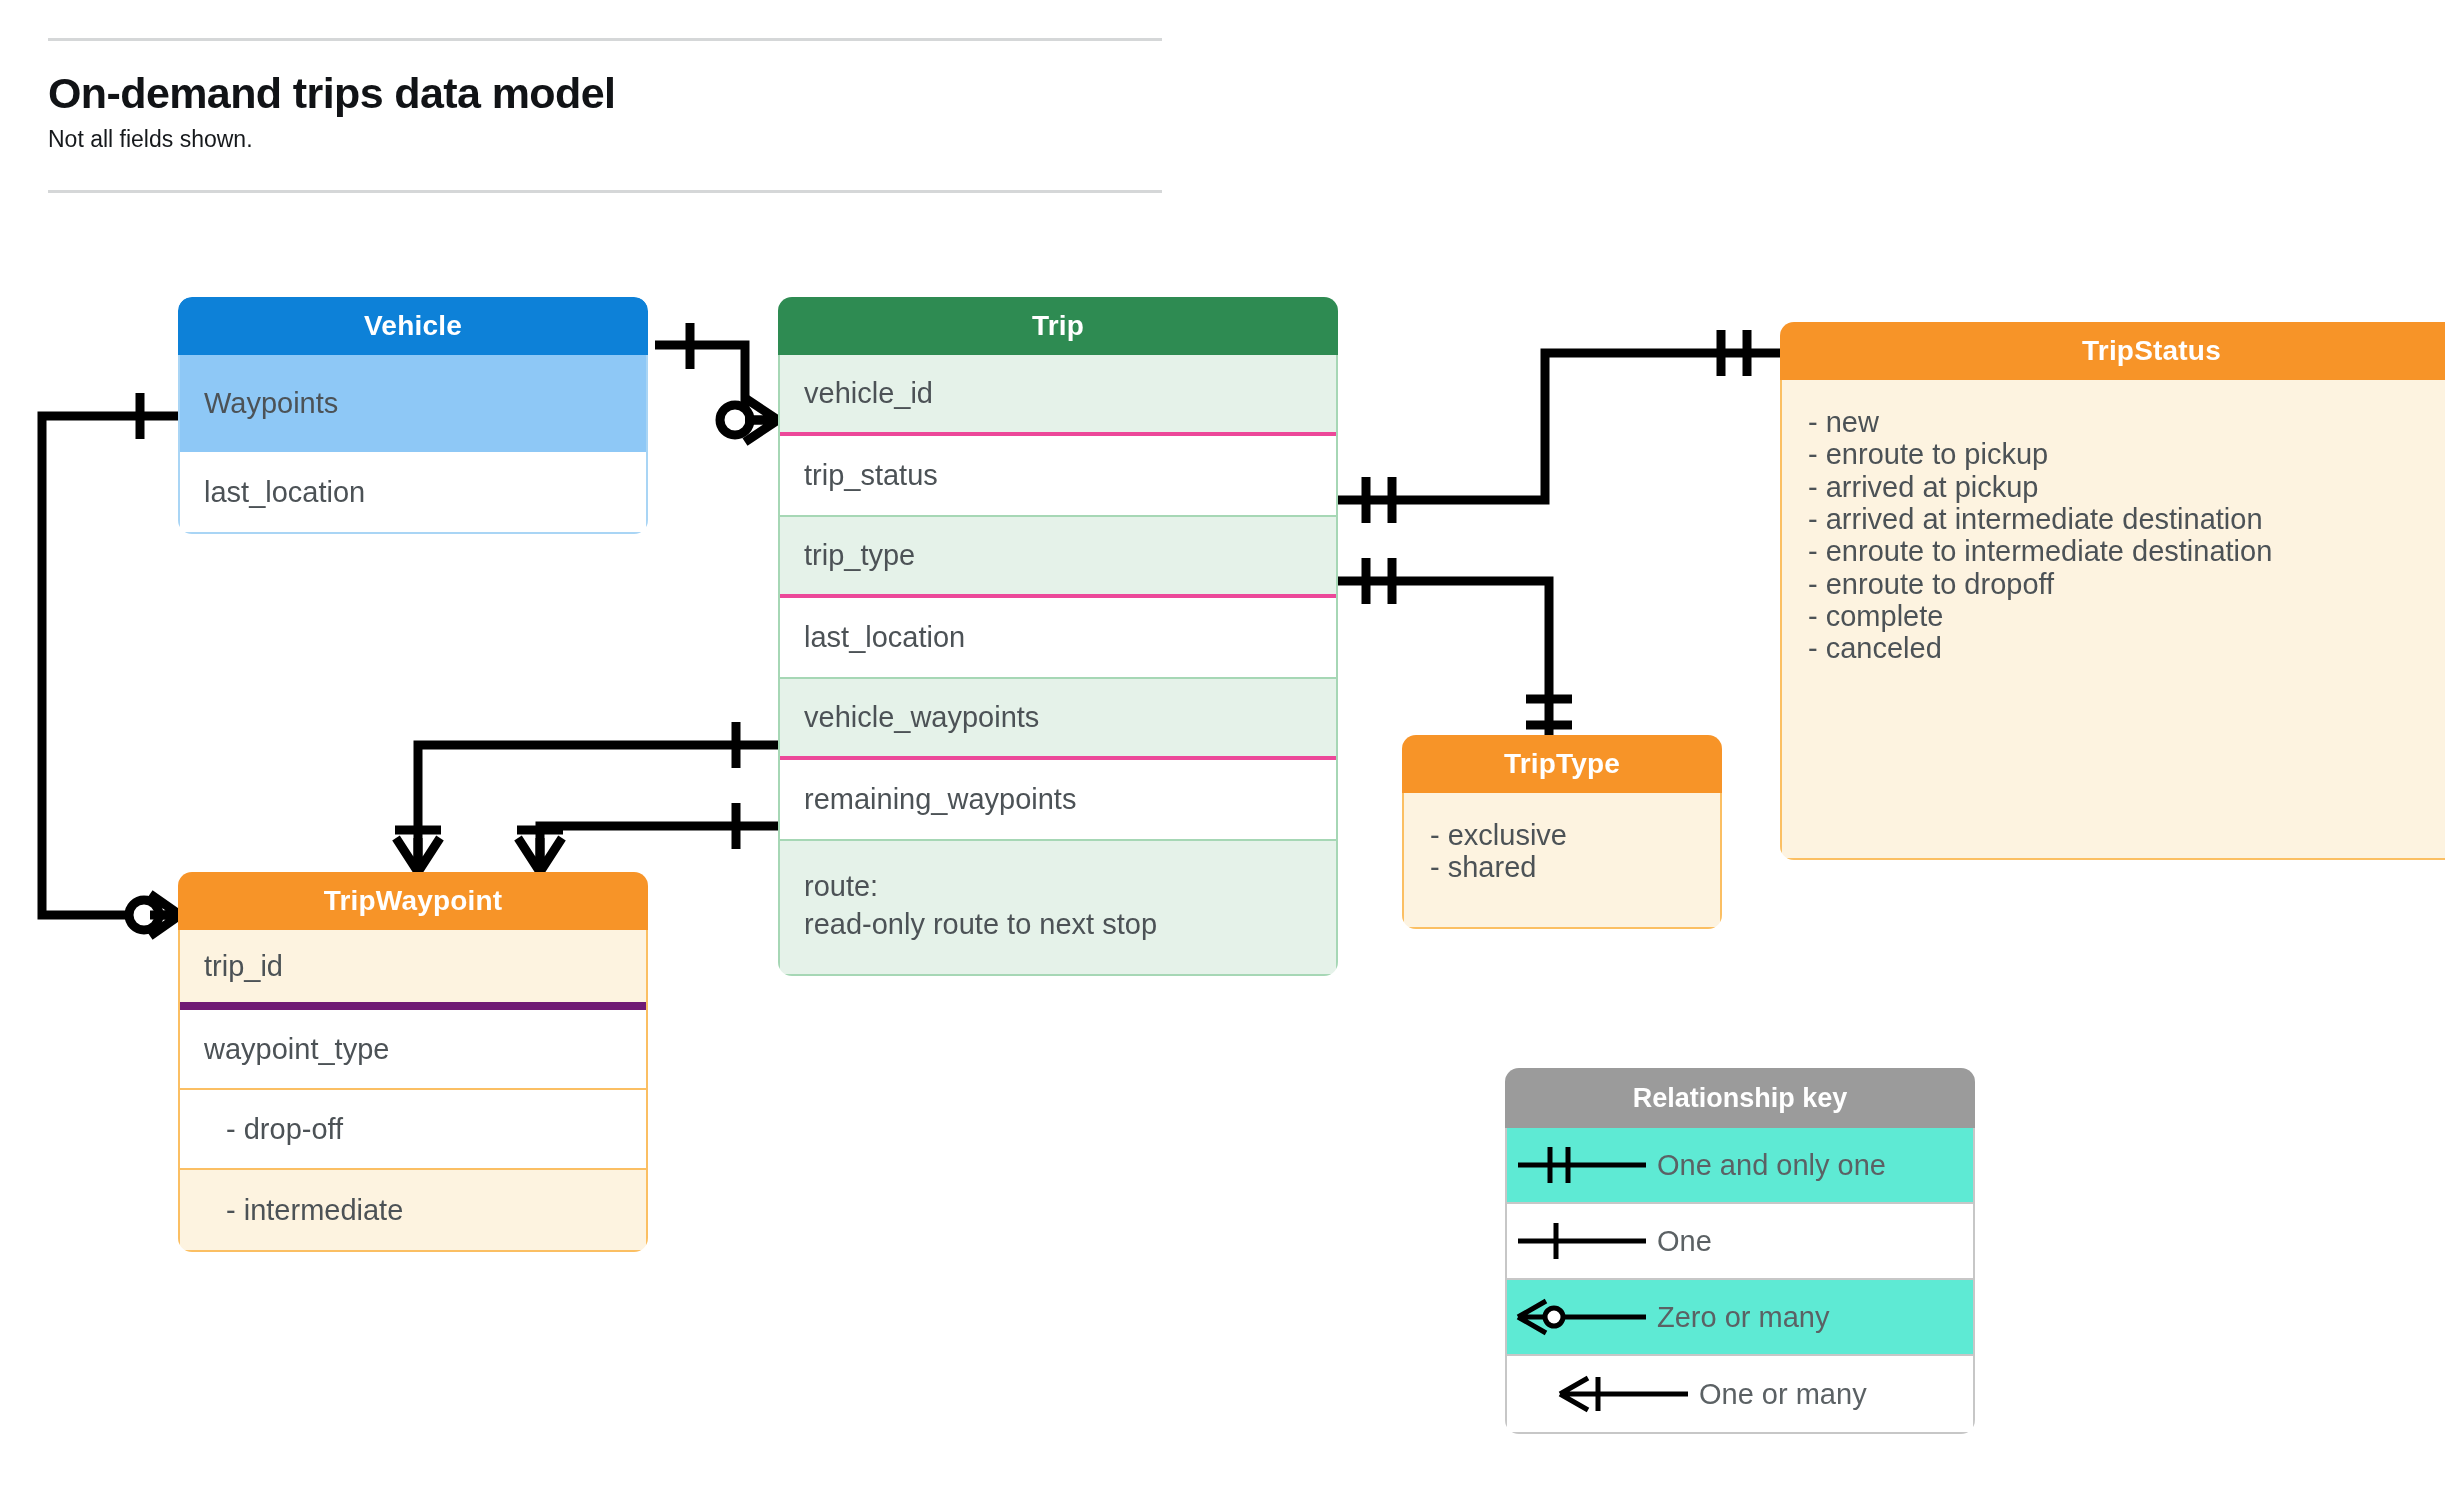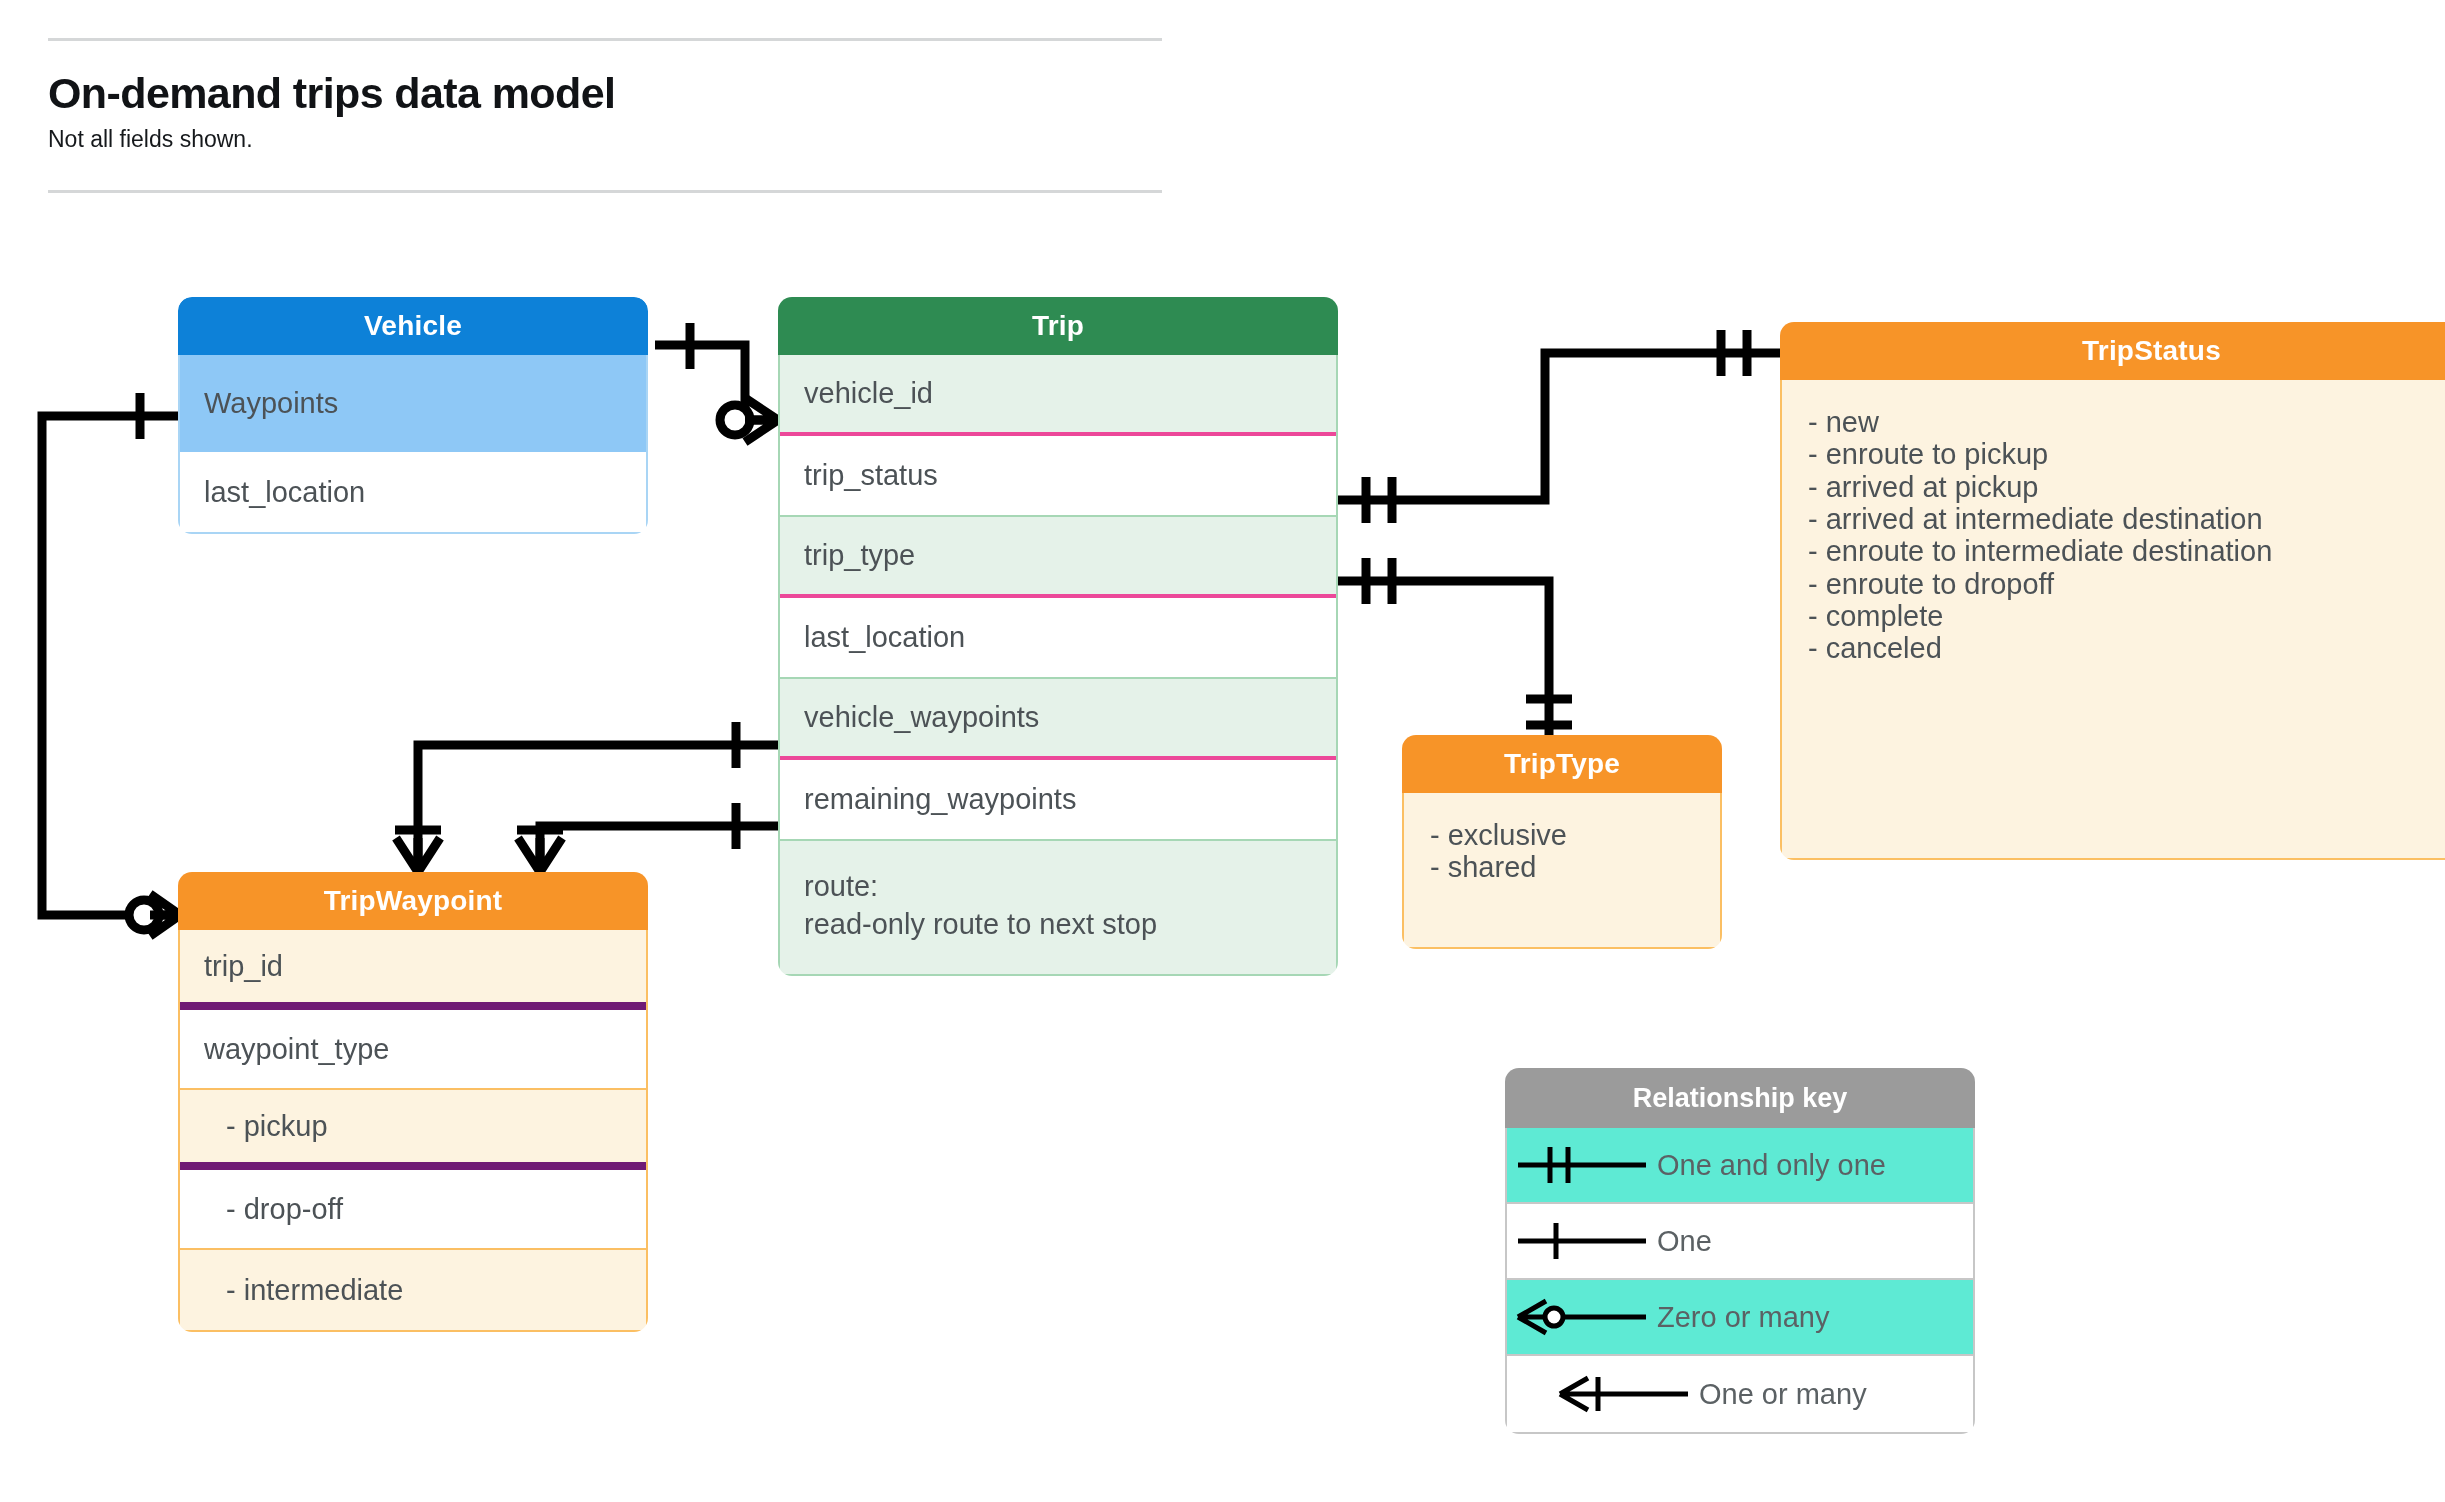--- a/index.html
+++ b/index.html
@@ -146,32 +146,31 @@
       <div>- arrived at intermediate destination</div>
       <div>- enroute to intermediate destination</div>
       <div>- enroute to dropoff</div>
       <div>- complete</div>
       <div>- canceled</div>
     </div>
   </div>
 
   <div class="entity" style="left:1402px;top:735px;width:320px;">
     <div class="ent-head o-head">TripType</div>
-    <div class="o-list" style="height:156px;">
+    <div class="o-list" style="height:136px;">
       <div>- exclusive</div>
       <div>- shared</div>
     </div>
   </div>
 
   <div class="entity" style="left:178px;top:872px;width:470px;">
     <div class="ent-head o-head">TripWaypoint</div>
     <div class="ent-body o-body">
       <div class="row o-row-alt" style="height:80px;">trip_id</div>
       <div class="row o-row" style="height:80px;">waypoint_type</div>
-      <div class="row o-row-alt indent" style="height:80px;">-  pickup</div>
       <div class="row o-row indent" style="height:80px;">-  drop-off</div>
       <div class="row o-row-alt o-row-last indent" style="height:80px;">-  intermediate</div>
     </div>
   </div>
 
   <div id="legend" style="left:1505px;top:1068px;width:470px;">
     <div class="lg-head">Relationship key</div>
     <div class="lg-body">
 
       <div class="lg-row lg-alt">

